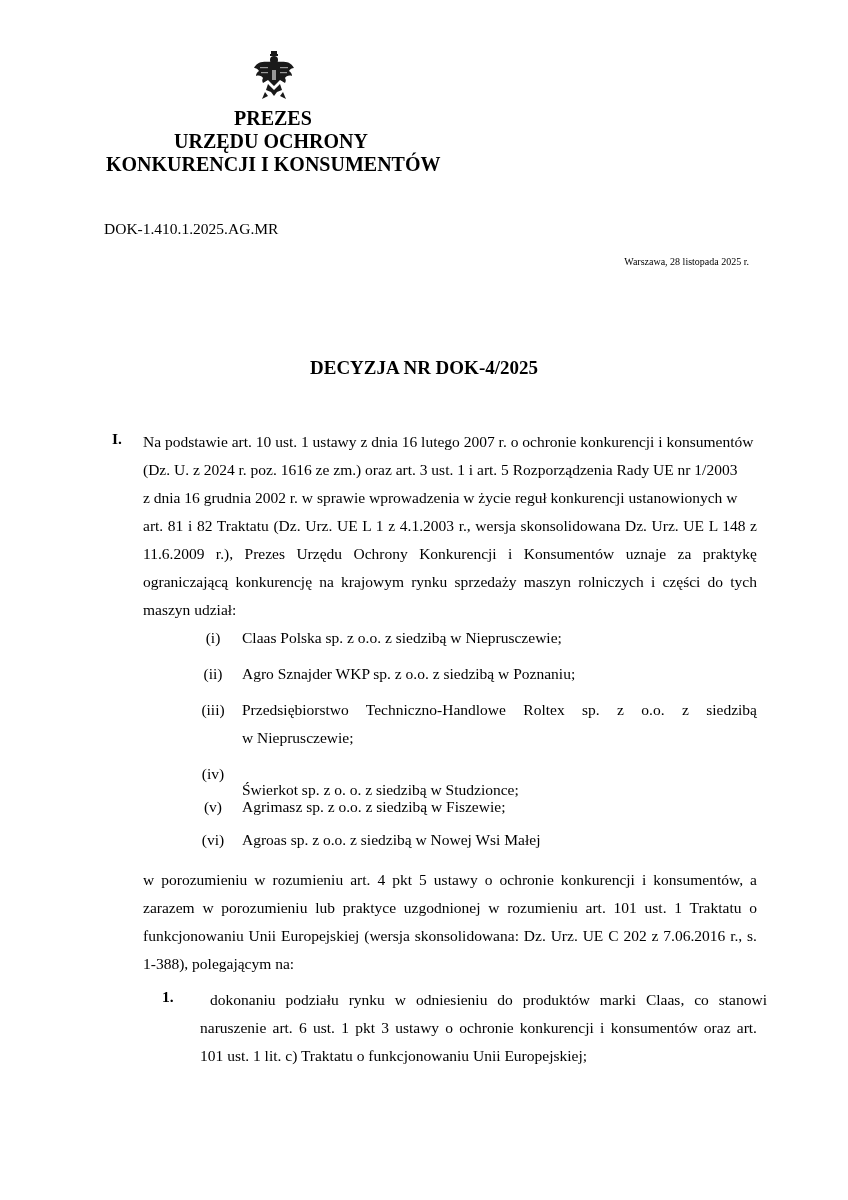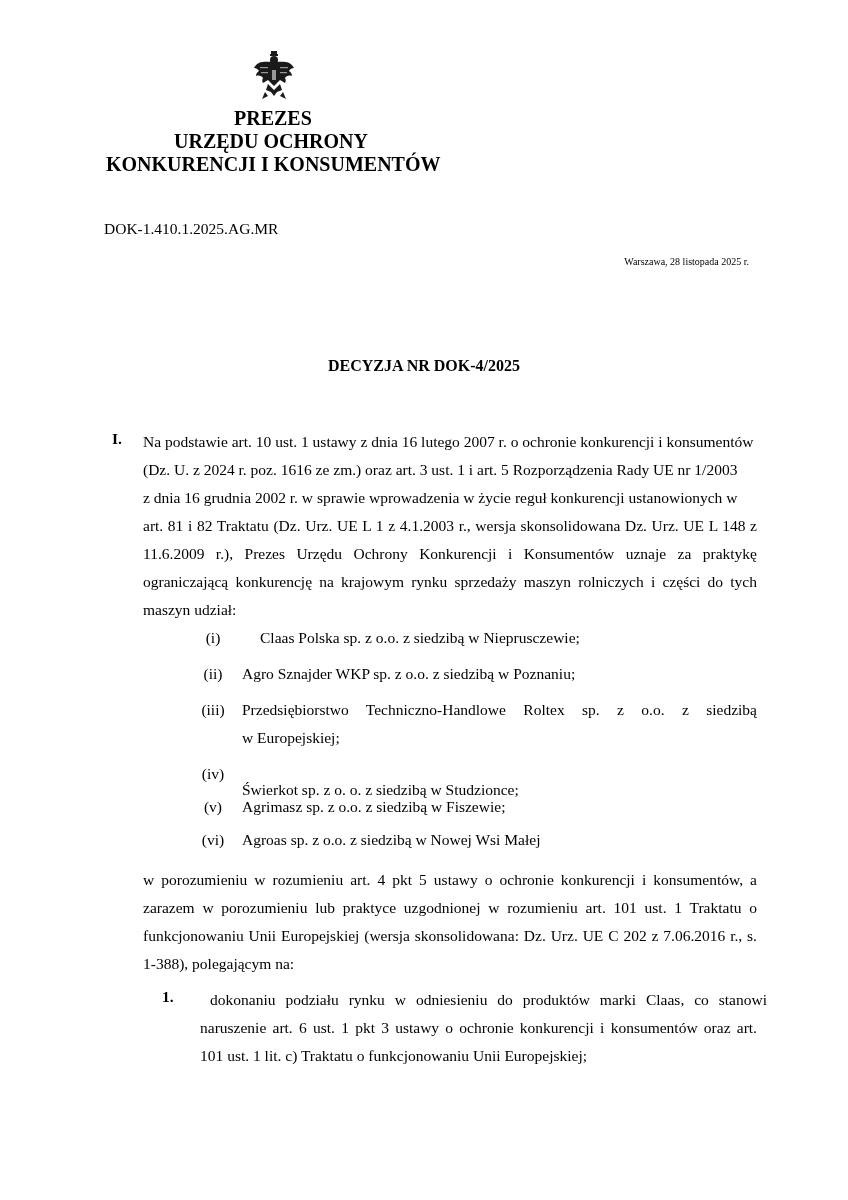--- a/index.html
+++ b/index.html
@@ -4,21 +4,21 @@
   <style>
     html, body { margin: 0; padding: 0; background: #ffffff; }
     body {
       width: 848px; height: 1200px; position: relative; overflow: hidden;
       font-family: "Liberation Serif", serif; color: #000000;
     }
     .emblem { position: absolute; left: 252px; top: 50px; width: 44px; height: 52px; }
     .hdr { position: absolute; font-weight: bold; font-size: 20px; white-space: nowrap; line-height: 1; }
     .ref { position: absolute; left: 104px; top: 220px; font-size: 15.5px; white-space: nowrap; }
     .date { position: absolute; right: 99px; top: 256px; font-size: 10px; white-space: nowrap; margin-left: 16px; }
-    .title { position: absolute; left: 0; width: 848px; top: 357px; text-align: center; font-weight: bold; font-size: 16px; }
+    .title { position: absolute; left: 0; width: 848px; top: 357px; text-align: center; font-weight: bold; font-size: 19px; }
     .roman { position: absolute; left: 112px; font-weight: bold; font-size: 15.5px; }
     .para { position: absolute; font-size: 15.5px; line-height: 27px; text-align: justify; }
     .li-label { position: absolute; font-size: 15.5px; width: 46px; text-align: center; }
     .li-text { position: absolute; left: 242px; width: 515px; font-size: 15.5px; line-height: 28px; text-align: justify; }
     .num { position: absolute; left: 162px; font-weight: bold; font-size: 15.5px; }
   </style>
 </head>
 <body>
 
 <svg class="emblem" viewBox="0 0 44 52">
@@ -57,30 +57,30 @@
   <div class="para" style="left:143px; width:614px; top:484px;">z dnia 16 grudnia 2002 r. w sprawie wprowadzenia w życie reguł konkurencji ustanowionych w</div>
   <div class="para" style="left:143px; width:614px; top:512px; text-align-last: justify;">art. 81 i 82 Traktatu (Dz. Urz. UE L 1 z 4.1.2003 r., wersja skonsolidowana Dz. Urz. UE L 148 z</div>
   <div class="para" style="left:143px; width:614px; top:540px; text-align-last: justify;">11.6.2009 r.), Prezes Urzędu Ochrony Konkurencji i Konsumentów uznaje za praktykę</div>
   <div class="para" style="left:143px; width:614px; top:568px; text-align-last: justify;">ograniczającą konkurencję na krajowym rynku sprzedaży maszyn rolniczych i części do tych</div>
   <div class="para" style="left:143px; width:614px; top:596px;">maszyn udział:</div>
 </div>
 
 <div>
   <div>
     <div class="li-label" style="left:190px; top:629px;">(i)</div>
-    <div class="li-text" style="top:624px;margin-left:18px;">Claas Polska sp. z o.o. z siedzibą w Nieprusczewie;</div>
+    <div class="li-text" style="top:624px;">Claas Polska sp. z o.o. z siedzibą w Nieprusczewie;</div>
   </div>
   <div>
     <div class="li-label" style="left:190px; top:665px;">(ii)</div>
     <div class="li-text" style="top:660px;">Agro Sznajder WKP sp. z o.o. z siedzibą w Poznaniu;</div>
   </div>
   <div>
     <div class="li-label" style="left:190px; top:701px;">(iii)</div>
     <div class="li-text" style="top:696px; text-align-last: justify;">Przedsiębiorstwo Techniczno-Handlowe Roltex sp. z o.o. z siedzibą</div>
-    <div class="li-text" style="top:724px;">w Europejskiej;</div>
+    <div class="li-text" style="top:724px;">w Nieprusczewie;</div>
   </div>
   <div>
     <div class="li-label" style="left:190px; top:765px;">(iv)</div>
     <div class="li-text" style="top:760px;margin-top:16px;">Świerkot sp. z o. o. z siedzibą w Studzionce;</div>
   </div>
   <div>
     <div class="li-label" style="left:190px; top:798px;">(v)</div>
     <div class="li-text" style="top:793px;">Agrimasz sp. z o.o. z siedzibą w Fiszewie;</div>
   </div>
   <div>

